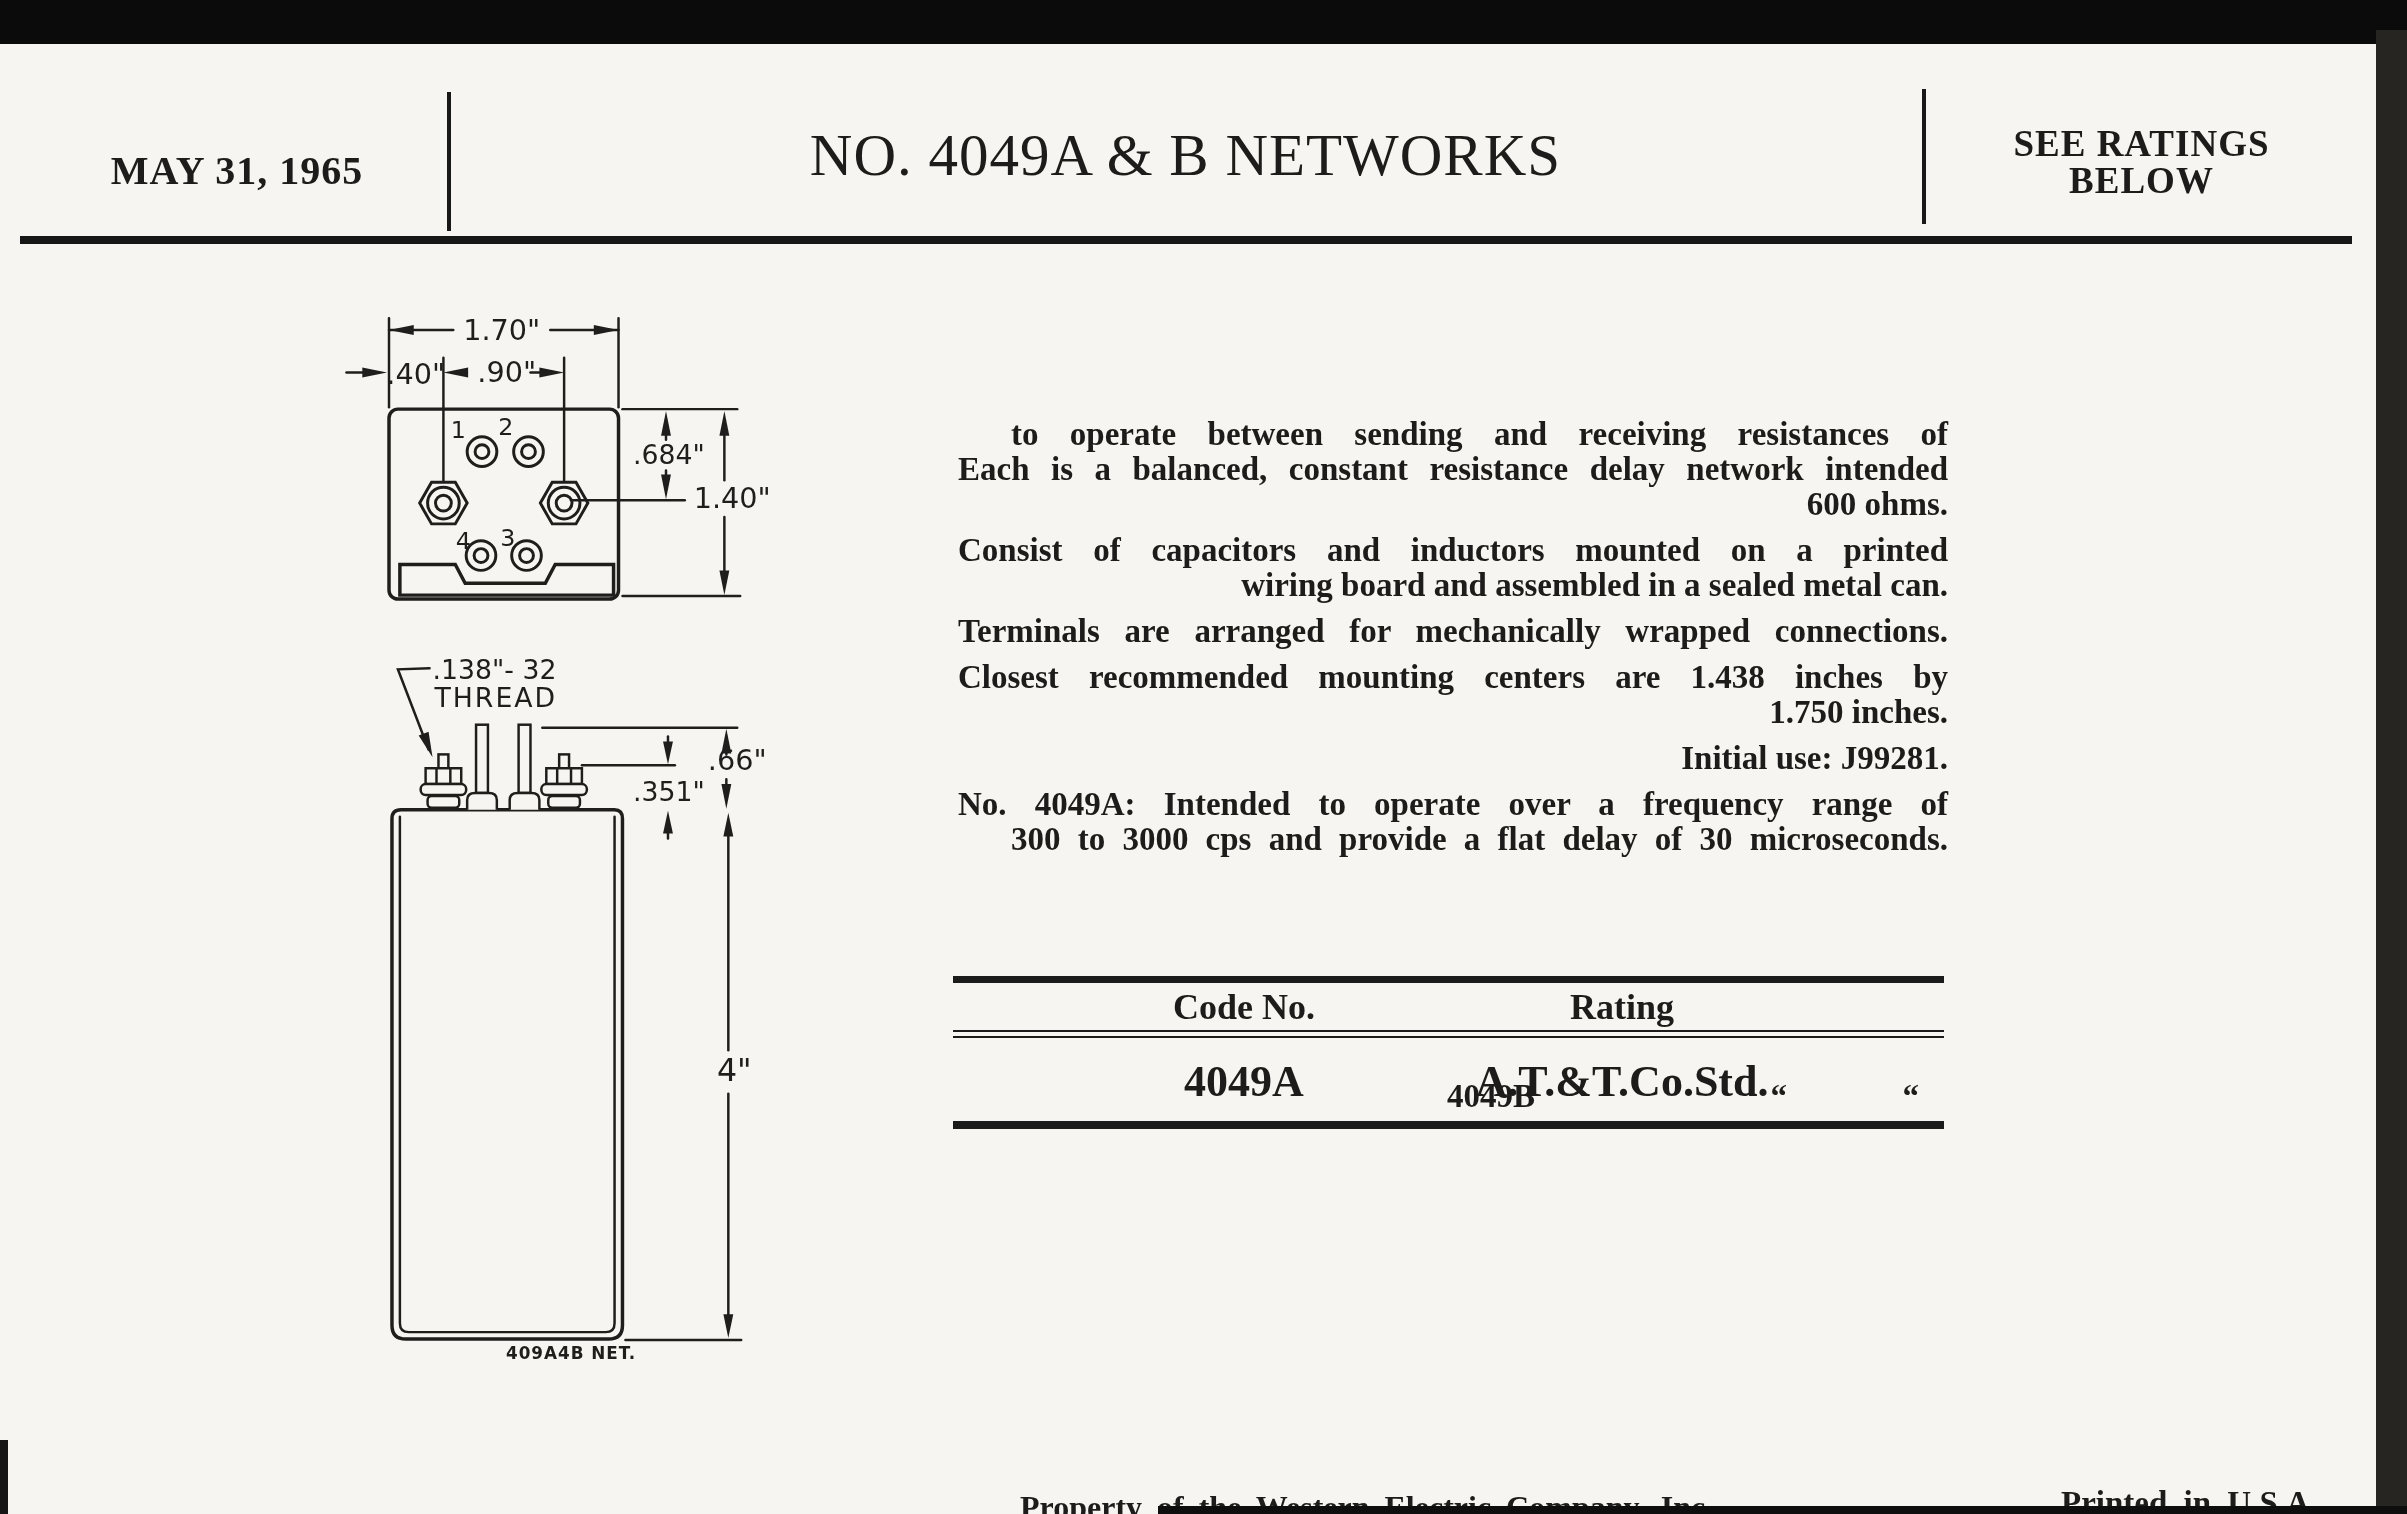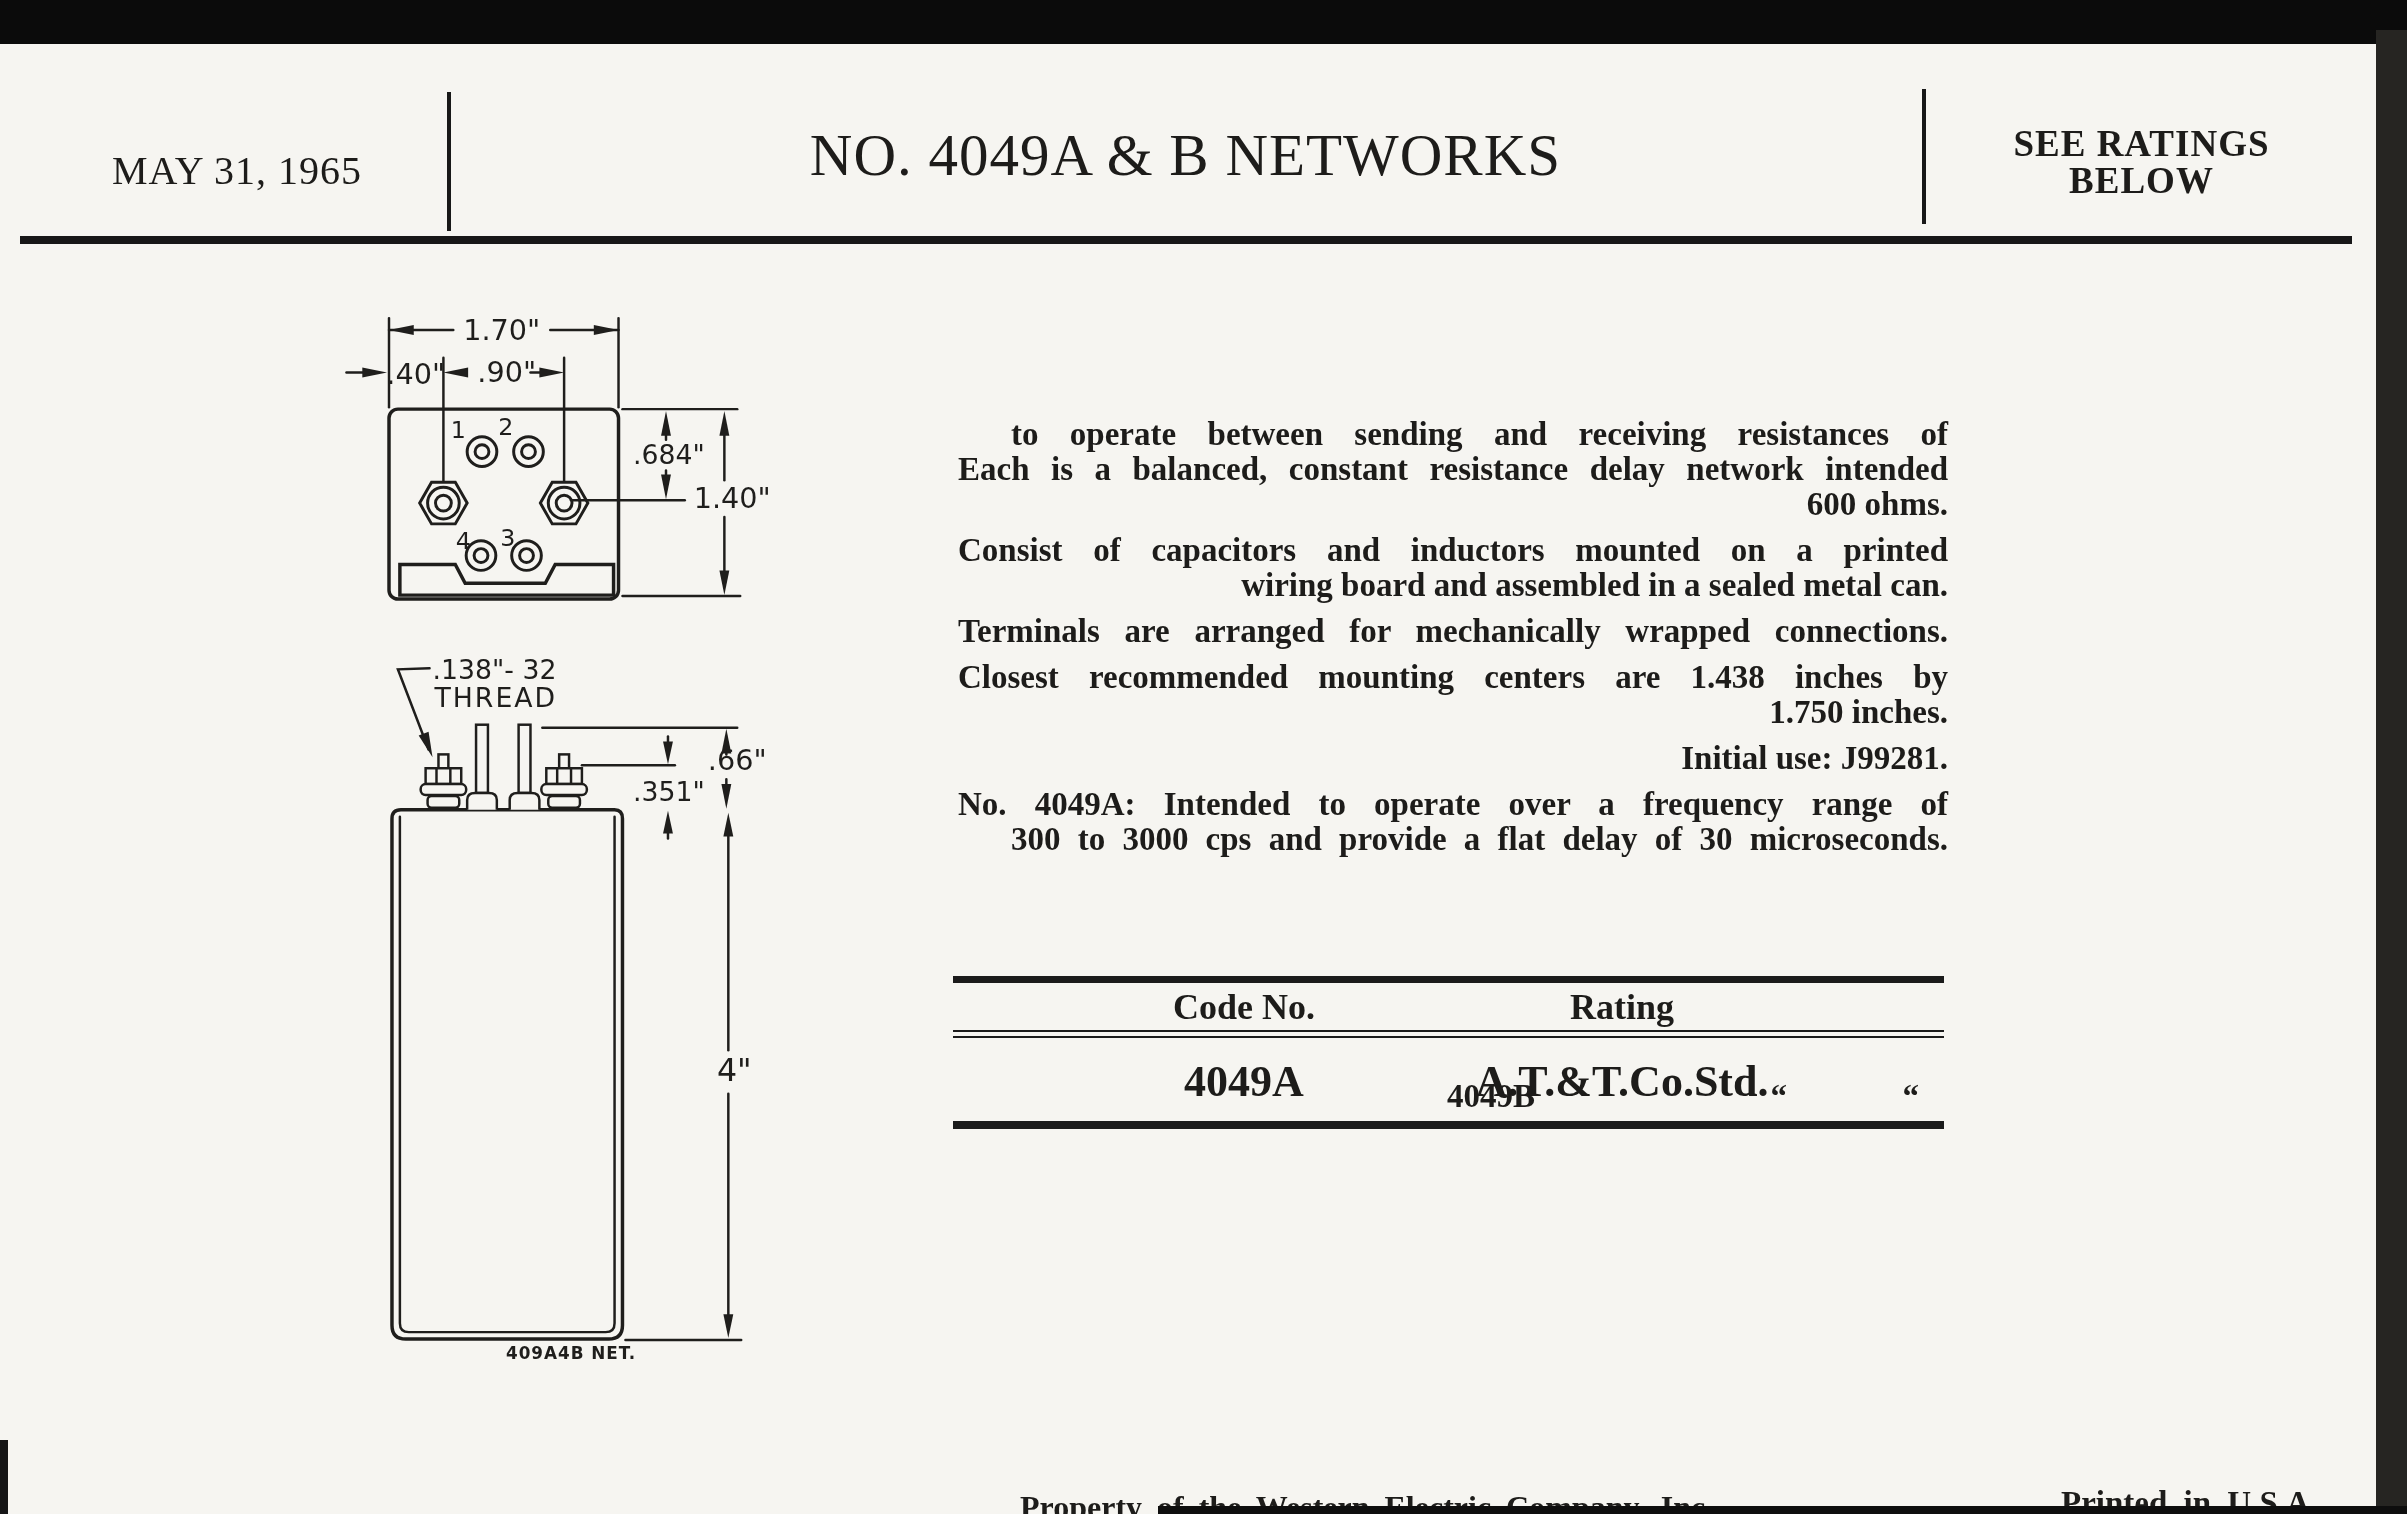--- a/index.html
+++ b/index.html
@@ -6,21 +6,21 @@
   body{width:2408px;height:1515px;position:relative;overflow:hidden;
        font-family:"Liberation Serif",serif;color:#1d1c1a;}
   .page{position:absolute;left:0;top:44px;width:2376px;height:1471px;background:#f6f5f1;}
   .abs{position:absolute;}
   
   .band-top{position:absolute;left:0;top:0;width:2408px;height:44px;background:#0b0b0b;}
   .band-right{position:absolute;left:2376px;top:30px;width:32px;height:1485px;background:#262522;}
   .band-bottom{position:absolute;left:1158px;top:1506px;width:1249px;height:9px;background:#0e0e0e;}
   .sliver-left{position:absolute;left:0;top:1440px;width:8px;height:74px;background:#161616;}
   
-  .hdr-date{left:59px;top:103px;width:356px;text-align:center;font-size:40px;font-weight:normal;letter-spacing:1px;}
+  .hdr-date{left:59px;top:103px;width:356px;text-align:center;font-size:40px;font-weight:bold;letter-spacing:1px;}
   .hdr-title{left:450px;top:77px;width:1471px;text-align:center;font-size:59px;font-weight:normal;letter-spacing:1px;white-space:nowrap;}
   .hdr-note{left:1970px;top:81px;width:343px;text-align:center;font-size:37px;line-height:37px;font-weight:bold;letter-spacing:1px;}
   .vdiv{width:4px;background:#181818;}
   .vdiv1{left:447px;top:48px;height:139px;}
   .vdiv2{left:1922px;top:45px;height:135px;}
   .hrule{left:20px;top:192px;width:2332px;height:8px;background:#171717;}
   
   .desc{left:958px;top:373px;width:990px;font-size:33px;line-height:35px;font-weight:bold;}
   .desc p{margin:0 0 11px 0;}
   .desc .ln{display:block;text-align:right;}

